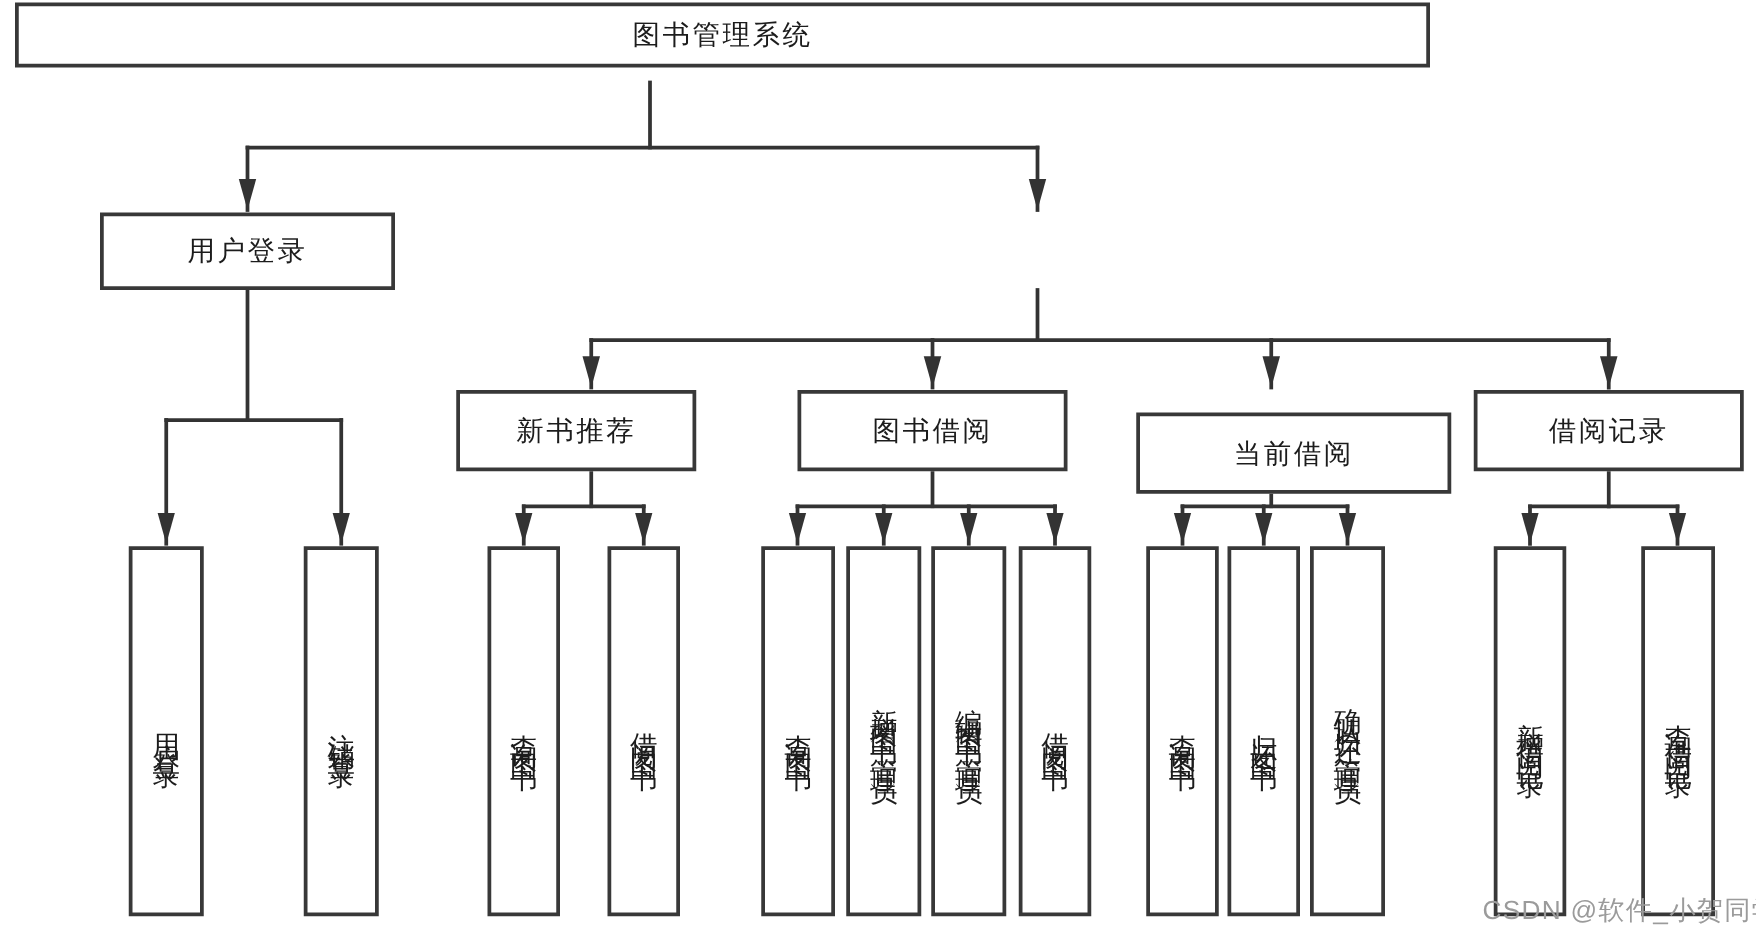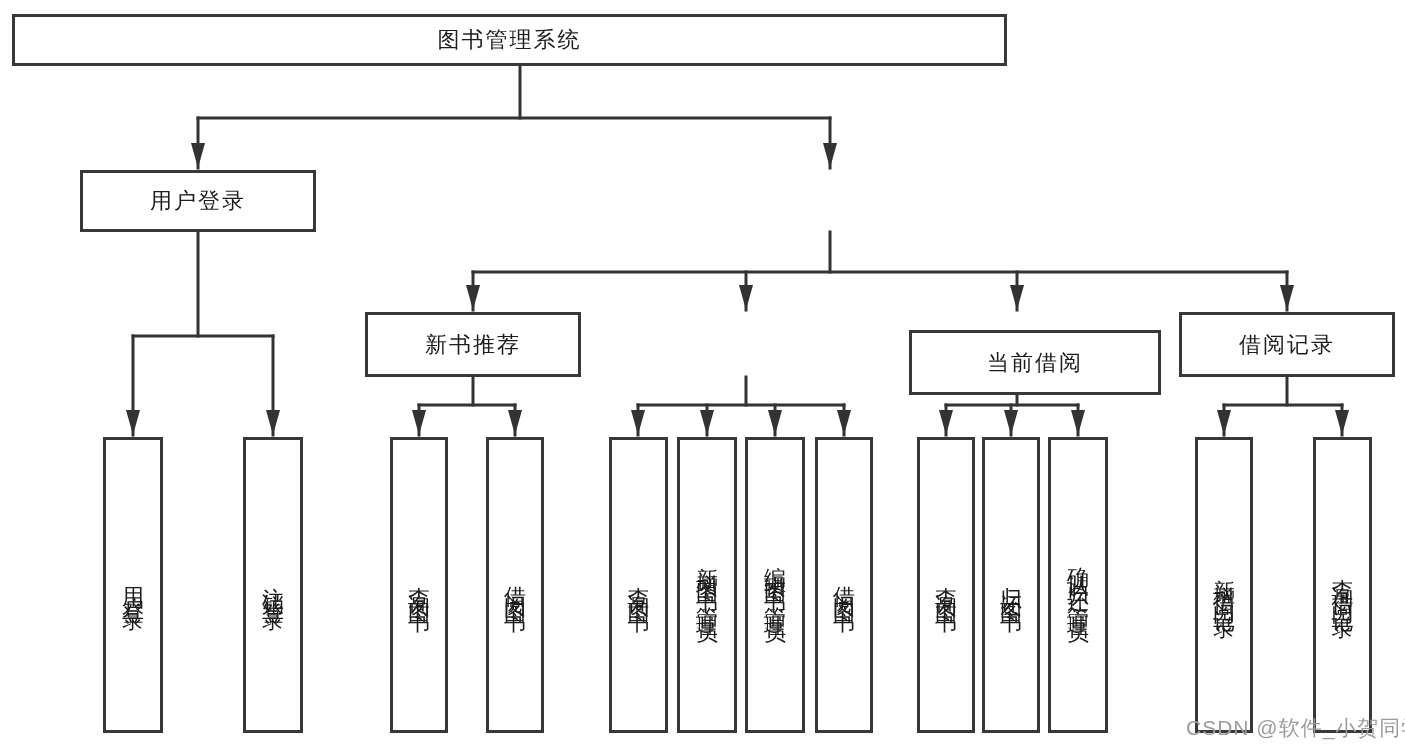--- a/index.html
+++ b/index.html
@@ -100,30 +100,33 @@
       <path d="M1011,405 L1011,435" marker-end="url(#arrowhead)"></path>
       <path d="M1078,405 L1078,435" marker-end="url(#arrowhead)"></path>
 
       <path d="M1287,377 L1287,405"></path>
       <path d="M1224,405 L1342,405"></path>
       <path d="M1224,405 L1224,435" marker-end="url(#arrowhead)"></path>
       <path d="M1342,405 L1342,435" marker-end="url(#arrowhead)"></path>
     </g>
   </svg>
 
-  <div class="node hbox" style="left:12px;top:14px;width:995px;height:52px">
+  <div class="node hbox" style="left:12px;top:2px;width:1132px;height:52px">
     <span>图书管理系统</span>
   </div>
 
   <div class="node hbox" style="left:80px;top:170px;width:236px;height:62px">
     <span>用户登录</span>
   </div>
 
-  <div class="node hbox" style="left:365px;top:312px;width:216px;height:65px">
+  <div class="node hbox" style="left:365px;top:312px;width:192px;height:65px">
     <span>新书推荐</span>
+  </div>
+  <div class="node hbox" style="left:638px;top:312px;width:216px;height:65px">
+    <span>图书借阅</span>
   </div>
   <div class="node hbox" style="left:909px;top:330px;width:252px;height:65px">
     <span>当前借阅</span>
   </div>
   <div class="node hbox" style="left:1179px;top:312px;width:216px;height:65px">
     <span>借阅记录</span>
   </div>
 
   <div class="node vbox" style="left:103px;top:437px;width:60px;height:296px">
     <span>用户登录</span>

